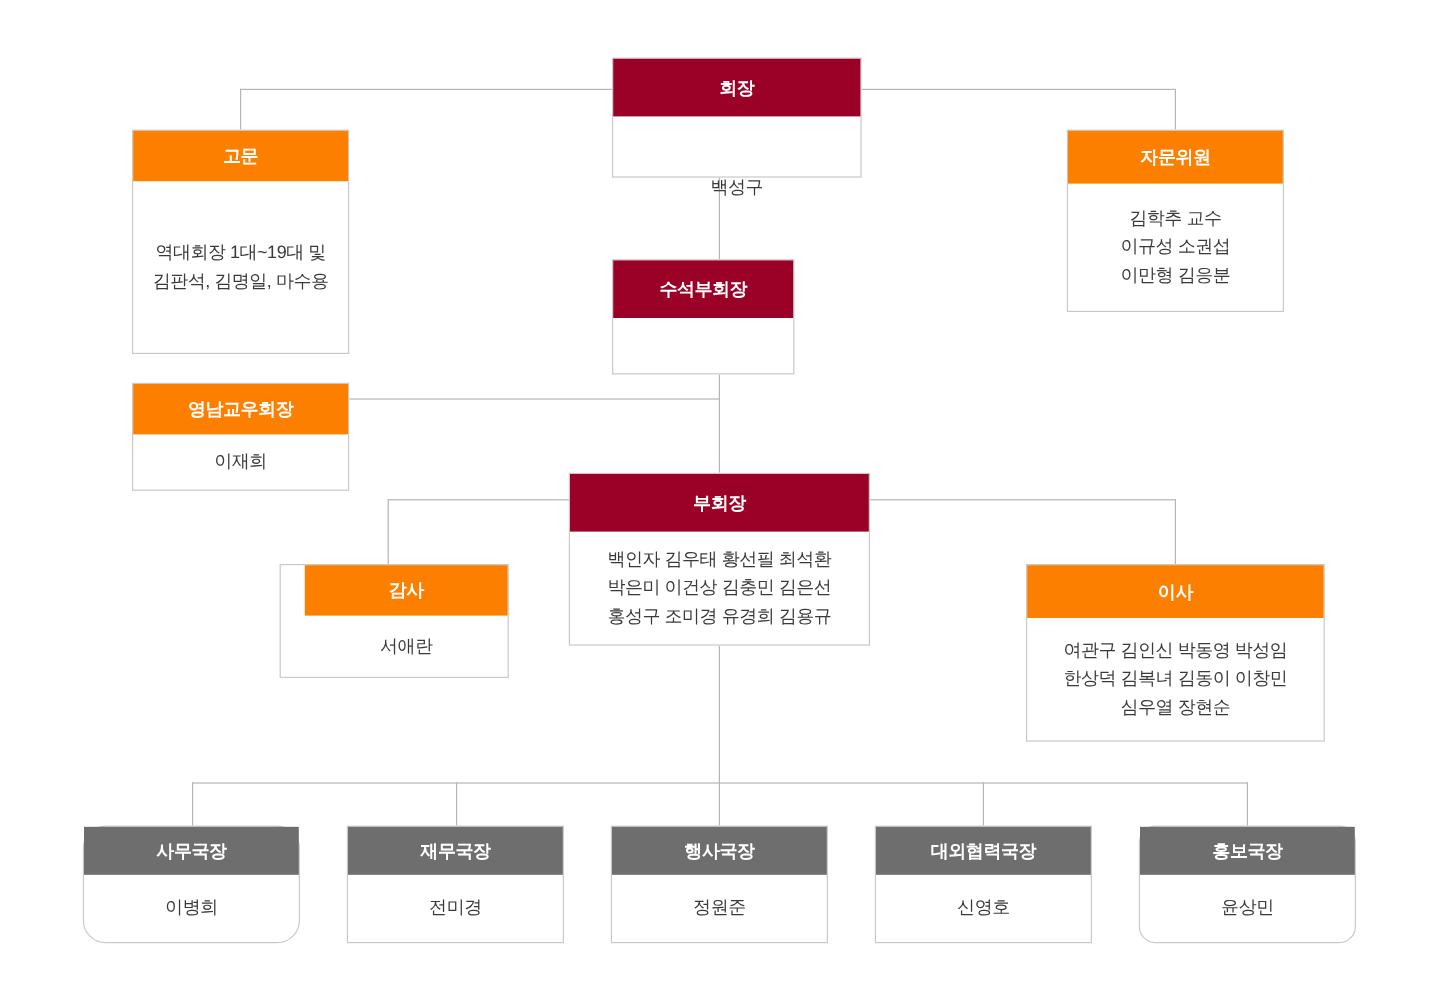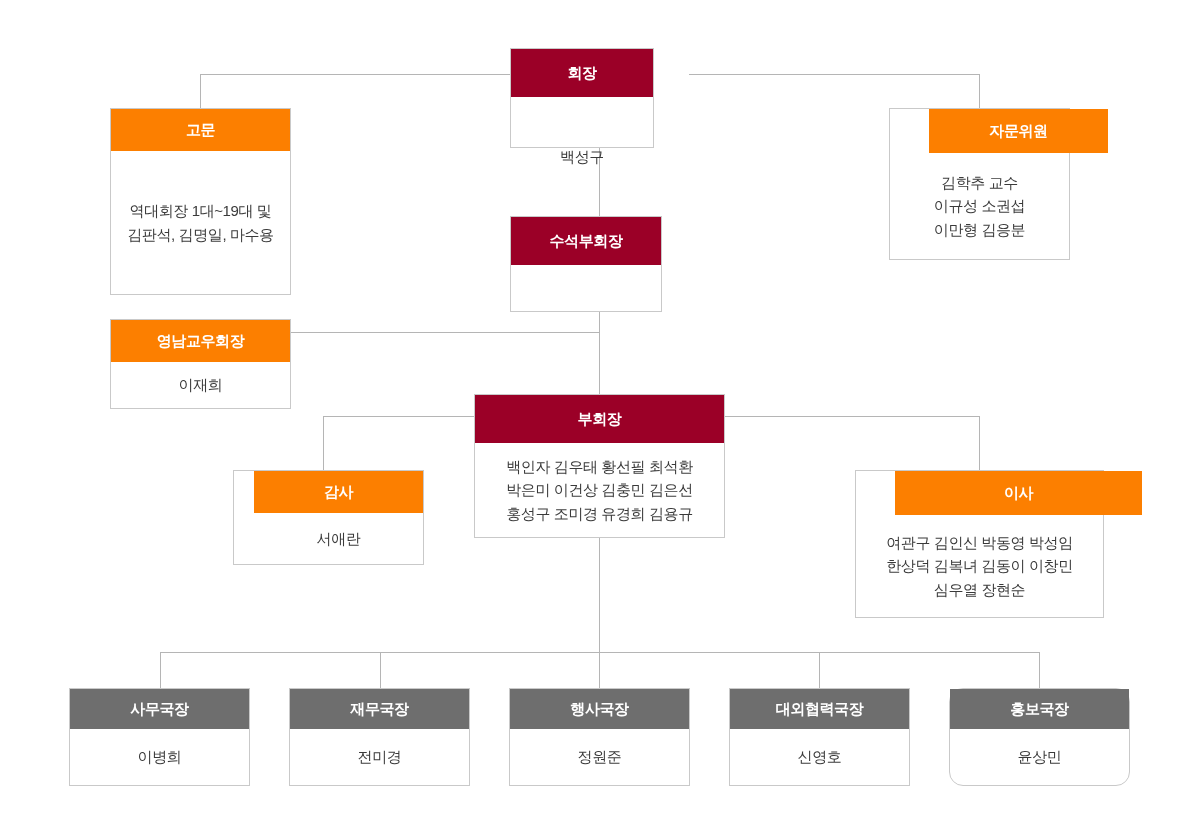--- a/index.html
+++ b/index.html
@@ -63,21 +63,21 @@
     white-space: nowrap;
   }
   .node-body .ln { display: block; }
 
   .theme-crimson .node-head { background: #9b0027; }
   .theme-orange  .node-head { background: #fc7f00; }
   .theme-gray    .node-head { background: #6e6e6e; }
 
   
   .h48 .node-head { height: 48px; }
-  .h44 .node-head { height: 44px; margin-left: 39px; }
+  .h44 .node-head { height: 44px; }
   .h42 .node-head { height: 42px; }
   .h40 .node-head { height: 40px; }
 </style>
 </head>
 <body>
 
 <div id="chart-root">
 
   <div class="line v" style="left:599px; top:148px; height:68px;"></div>
   <div class="line v" style="left:599px; top:312px; height:82px;"></div>
@@ -97,21 +97,21 @@
   <div class="line h" style="left:724px; top:416px; width:256px;"></div>
   <div class="line v" style="left:979px; top:416px; height:55px;"></div>
 
   <div class="line h" style="left:160px; top:652px; width:880px;"></div>
   <div class="line v" style="left:160px; top:652px; height:36px;"></div>
   <div class="line v" style="left:380px; top:652px; height:36px;"></div>
   <div class="line v" style="left:599px; top:652px; height:36px;"></div>
   <div class="line v" style="left:819px; top:652px; height:36px;"></div>
   <div class="line v" style="left:1039px; top:652px; height:36px;"></div>
 
-  <div class="node theme-crimson h48" style="left:510px; top:48px; width:144px; height:100px;gap:44px;">
+  <div class="node theme-crimson h48" style="left:510px; top:48px; width:208px; height:100px;gap:44px;">
     <div class="node-head">회장</div>
     <div class="node-body">
         <span class="ln">백성구</span>
       </div>
   </div>
 
   <div class="node theme-orange h42" style="left:110px; top:108px; width:181px; height:187px;">
     <div class="node-head">고문</div>
     <div class="node-body">
         <span class="ln">역대회장 1대~19대 및</span>
@@ -158,21 +158,21 @@
 
   <div class="node theme-orange h44" style="left:855px; top:470px; width:249px; height:148px;">
     <div class="node-head">이사</div>
     <div class="node-body">
         <span class="ln">여관구 김인신 박동영 박성임</span>
         <span class="ln">한상덕 김복녀 김동이 이창민</span>
         <span class="ln">심우열 장현순</span>
       </div>
   </div>
 
-  <div class="node theme-gray h40" style="left:69px; top:688px; width:181px; height:98px;">
+  <div class="node theme-gray h40" style="left:69px; top:688px; width:181px; height:98px;border-radius:19px;">
     <div class="node-head">사무국장</div>
     <div class="node-body">
         <span class="ln">이병희</span>
       </div>
   </div>
 
   <div class="node theme-gray h40" style="left:289px; top:688px; width:181px; height:98px;">
     <div class="node-head">재무국장</div>
     <div class="node-body">
         <span class="ln">전미경</span>

